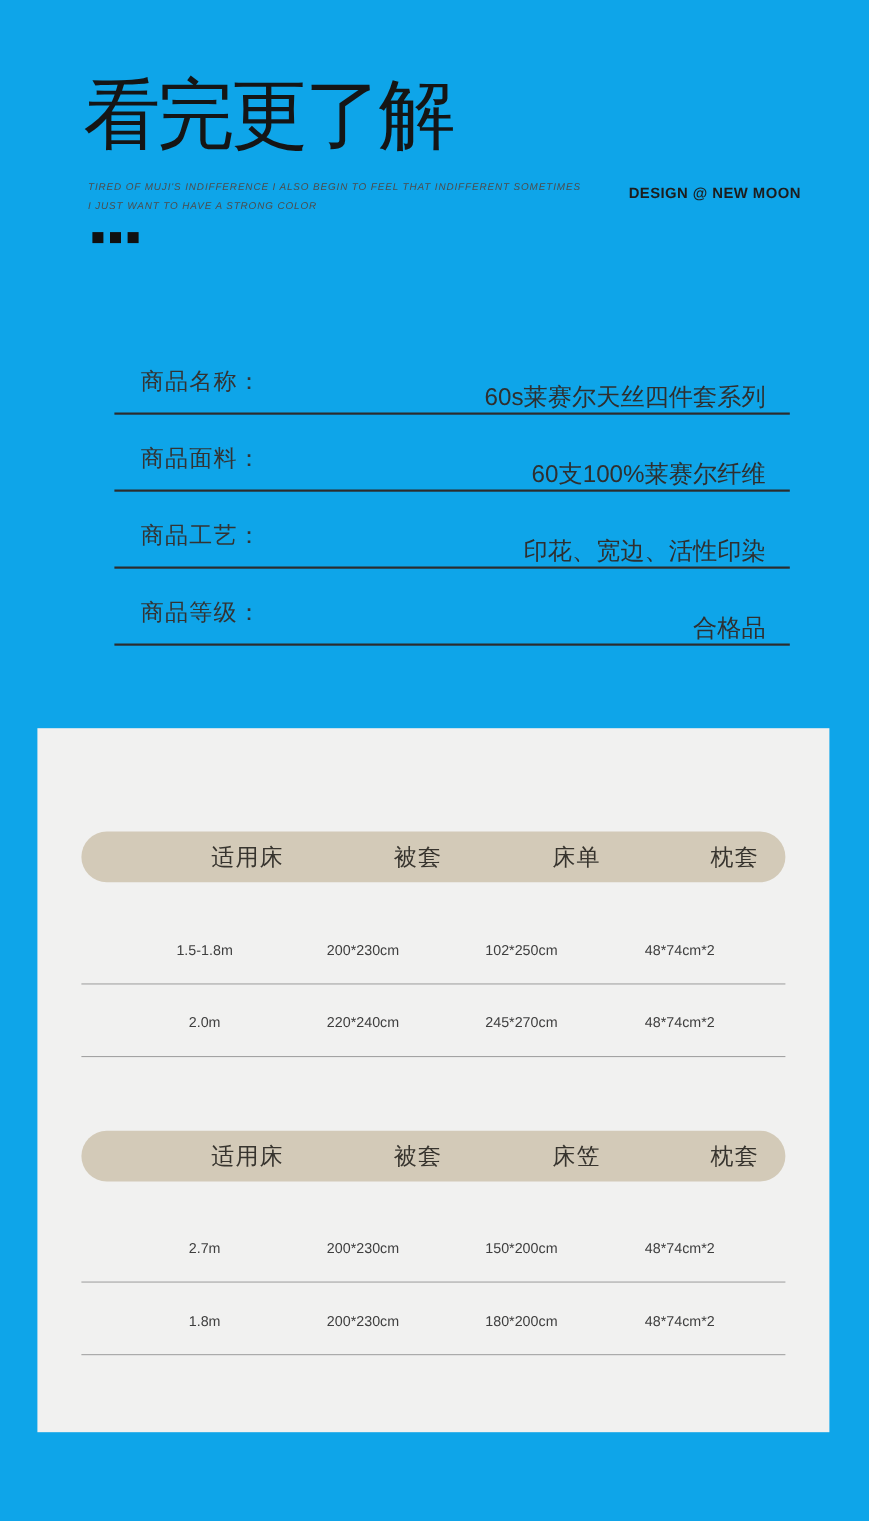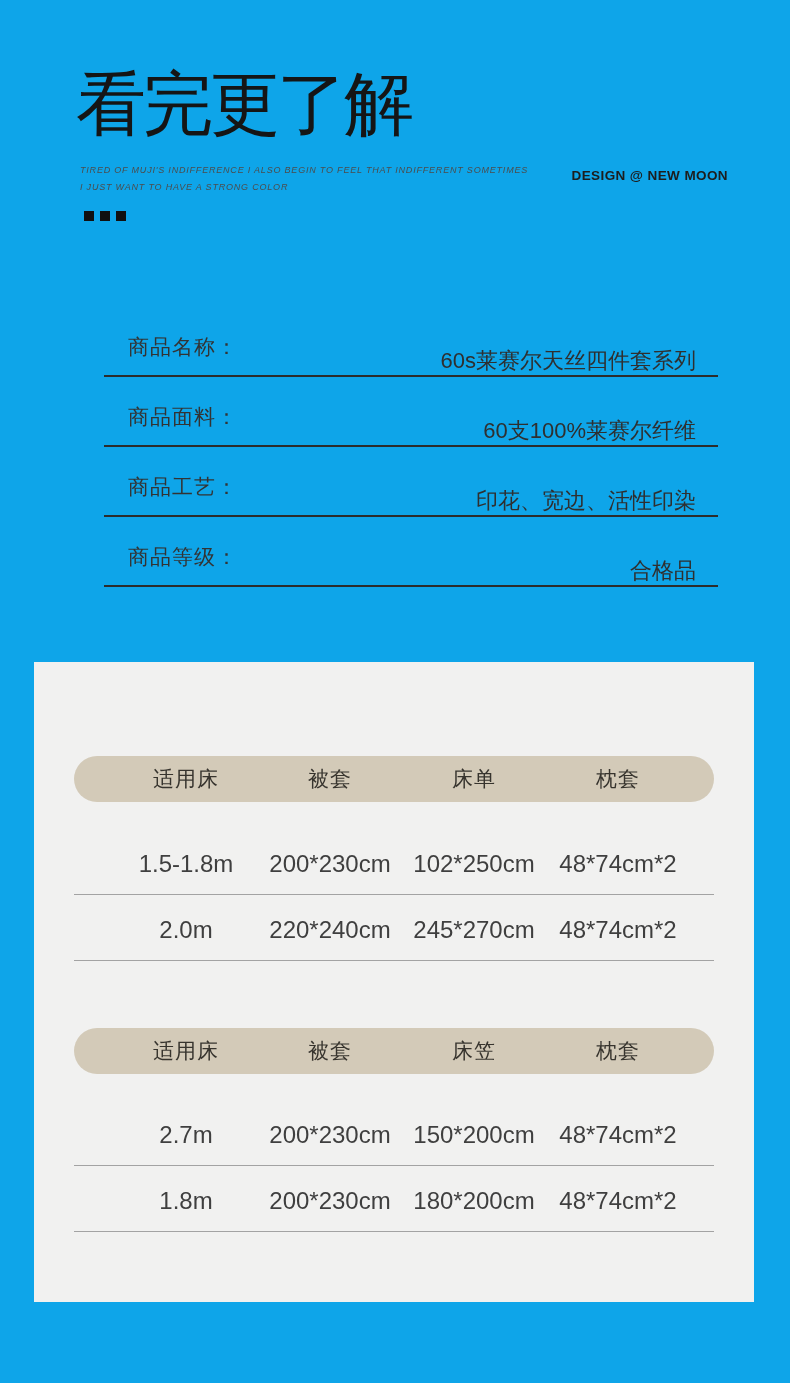--- a/index.html
+++ b/index.html
@@ -98,42 +98,42 @@
   }
   .pill {
     width: 640px;
     height: 46px;
     margin: 0 auto;
     border-radius: 23px;
     background: #d3cab8;
     display: grid;
     grid-template-columns: 1fr 1fr 1fr 1fr;
     align-items: center;
-    text-align: center;
+    text-align: right;
     padding: 0 24px 0 40px;
     font-size: 21px;
     letter-spacing: 1px;
     color: #37342e;
   }
   .pill-1 { margin-top: 94px; }
   .pill-2 { margin-top: 67px; }
   .rows {
     width: 640px;
     margin: 0 auto;
   }
   .rows-1 { margin-top: 27px; }
   .rows-2 { margin-top: 26px; }
   .size-row {
     height: 66px;
     display: grid;
     grid-template-columns: 1fr 1fr 1fr 1fr;
     align-items: center;
     text-align: center;
     padding: 4px 24px 0 40px;
-    font-size: 24px;
+    font-size: 13px;
     color: #3f3f3f;
     border-bottom: 1px solid #a3a3a3;
   }
 </style>
 </head>
 <body>
 
 <div class="page">
 
   <div class="title">看完更了解</div>

